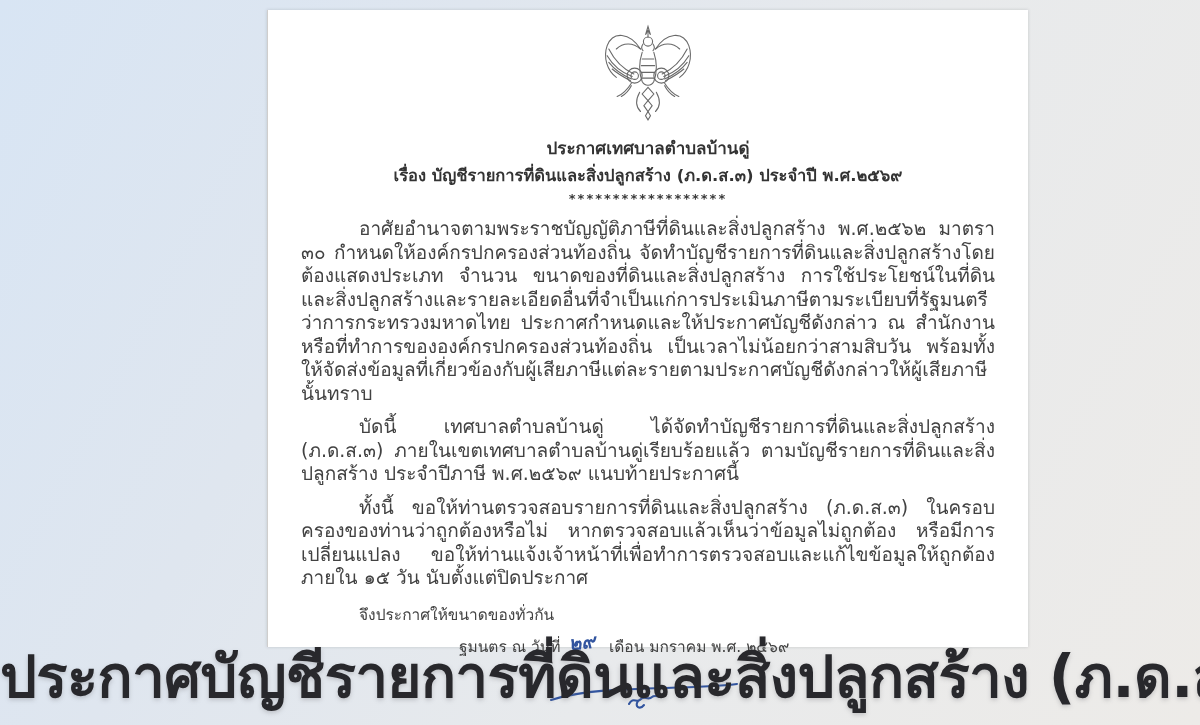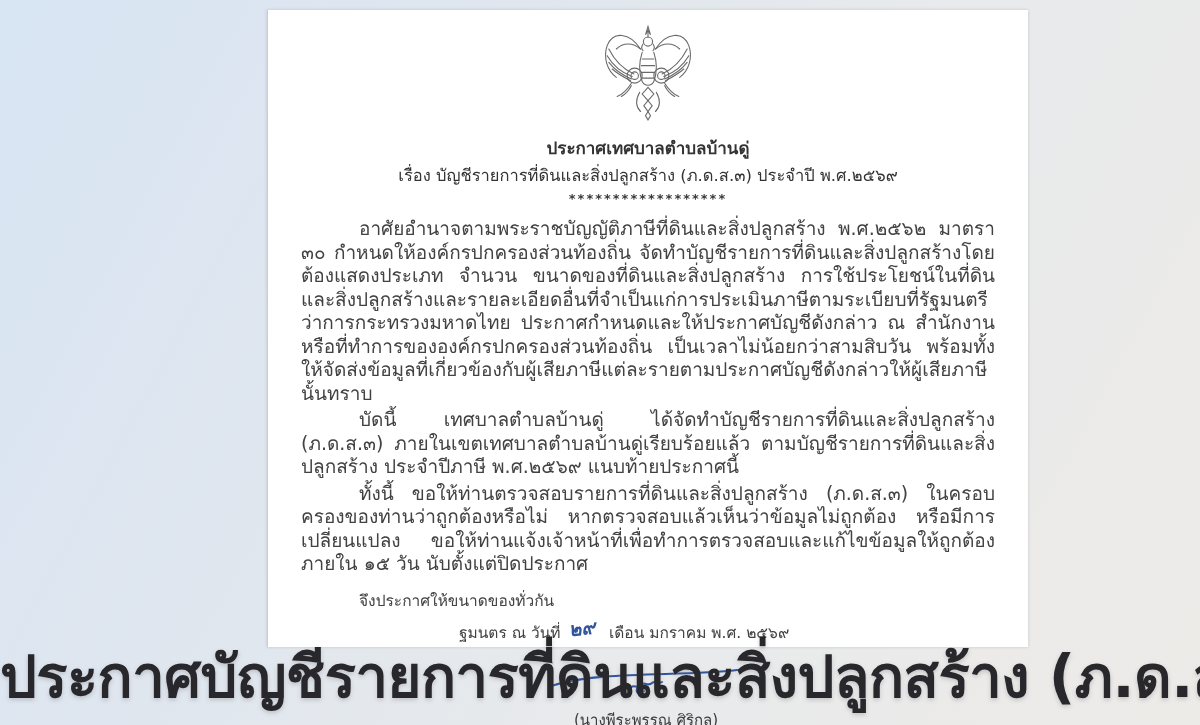--- a/index.html
+++ b/index.html
@@ -27,33 +27,33 @@
 
   .doc-title {
     margin-top: 12px;
     text-align: center;
     font-size: 17px; font-weight: bold; color: #333;
     line-height: 24px;
   }
   .doc-subject {
     margin-top: 4px;
     text-align: center;
-    font-size: 16.5px; font-weight: normal; color: #333;
+    font-size: 16.5px; font-weight: bold; color: #333;
     line-height: 24px;
   }
   .stars {
     margin-top: 2px;
     text-align: center;
     font-size: 13px; font-weight: bold; letter-spacing: 2px; color: #3a3a3a;
     line-height: 18px;
   }
 
   .doc-body { margin-top: 9px; font-size: 19px; line-height: 23.5px; color: #424242; }
   .doc-body p { text-indent: 58px; text-align: justify; }
-  .doc-body p + p { margin-top: 3px; }
+  .doc-body p + p { margin-top: 10px; }
 
   .closing-line { margin-top: 12px; padding-left: 58px; font-size: 15.5px; color: #424242; }
 
   .date-line {
     margin-top: 5px; padding-left: 158px;
     font-size: 15.5px; color: #424242; line-height: 26px;
     white-space: nowrap;
   }
   .hand-day {
     display: inline-block;

